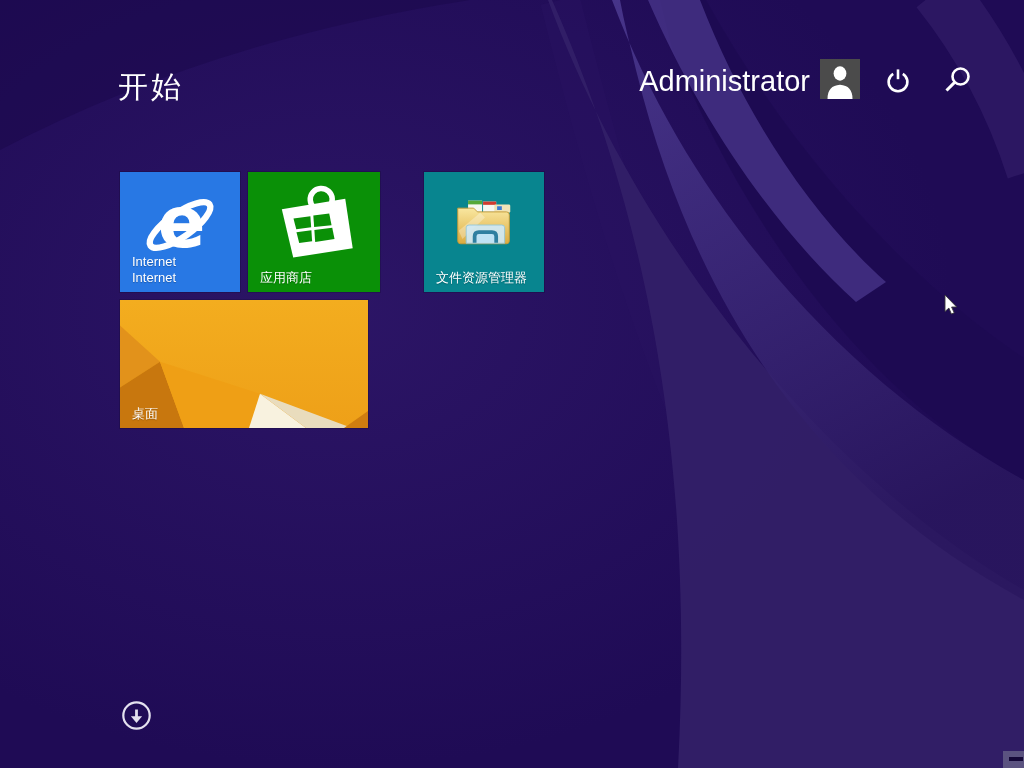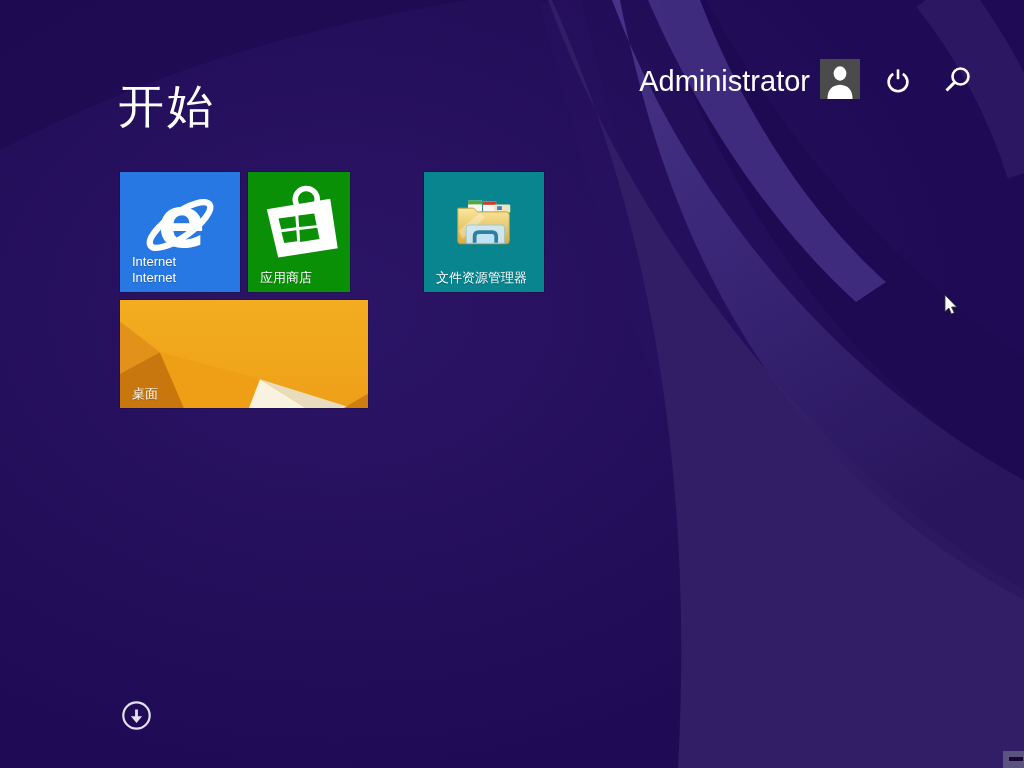--- a/index.html
+++ b/index.html
@@ -7,21 +7,21 @@
     width:1024px;height:768px;overflow:hidden;position:relative;
     background:var(--background,#1f0b55);
     font-family:"Liberation Sans","DejaVu Sans",sans-serif;
     color:var(--text,#fff);
     -webkit-font-smoothing:antialiased;
   }
   .bg-layer{position:absolute;inset:0;z-index:0;}
   
   .page-title{
     position:absolute;left:118px;top:52px;z-index:2;
-    font-size:46px;font-weight:300;line-height:1;letter-spacing:3px;
+    font-size:30px;font-weight:300;line-height:1;letter-spacing:3px;
   }
   .user-name{
     position:absolute;top:63px;right:214px;z-index:2;
     font-size:29px;font-weight:300;line-height:36px;white-space:nowrap;cursor:pointer;margin-left:14px;
   }
   .avatar{
     position:absolute;left:820px;top:59px;width:40px;height:40px;z-index:2;
     background:var(--avatar-background,#4b4b4b);cursor:pointer;overflow:hidden;
   }
   .icon-btn{
@@ -29,23 +29,23 @@
   }
   .power-btn{left:882px;top:66px;width:32px;height:32px;}
   .search-btn{left:940px;top:63px;width:34px;height:34px;}
   
   .tile{
     position:absolute;z-index:2;cursor:pointer;
     display:flex;align-items:center;justify-content:center;
     box-shadow:0 0 0 1px rgba(0,0,0,0.15);
   }
   .tile-ie{left:120px;top:172px;width:120px;height:120px;background:var(--tile-internet-explorer,#2878e4);}
-  .tile-store{left:248px;top:172px;width:102px;height:120px;background:var(--tile-store,#0a9007);}
+  .tile-store{left:248px;top:172px;width:132px;height:120px;background:var(--tile-store,#0a9007);}
   .tile-fe{left:424px;top:172px;width:120px;height:120px;background:var(--tile-file-explorer,#08858f);}
-  .tile-desktop{left:120px;top:300px;width:248px;height:108px;background:#ee9f17;}
+  .tile-desktop{left:120px;top:300px;width:248px;height:128px;background:#ee9f17;}
   .tile-icon{display:block;margin-bottom:14px;}
   .tile-label{
     position:absolute;left:12px;bottom:6px;z-index:3;
     font-size:13px;line-height:16px;font-weight:400;color:#fff;
     text-shadow:0 1px 1px rgba(0,0,0,0.25);white-space:nowrap;
   }
   .tile-label span{display:block;}
   .desktop-art{position:absolute;inset:0;width:100%;height:100%;}
   
   .all-apps-btn{

